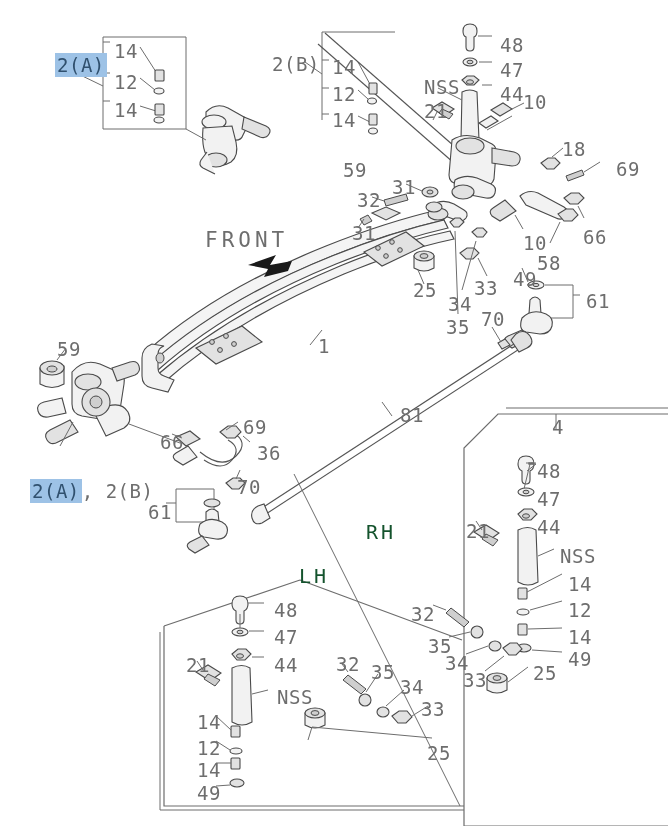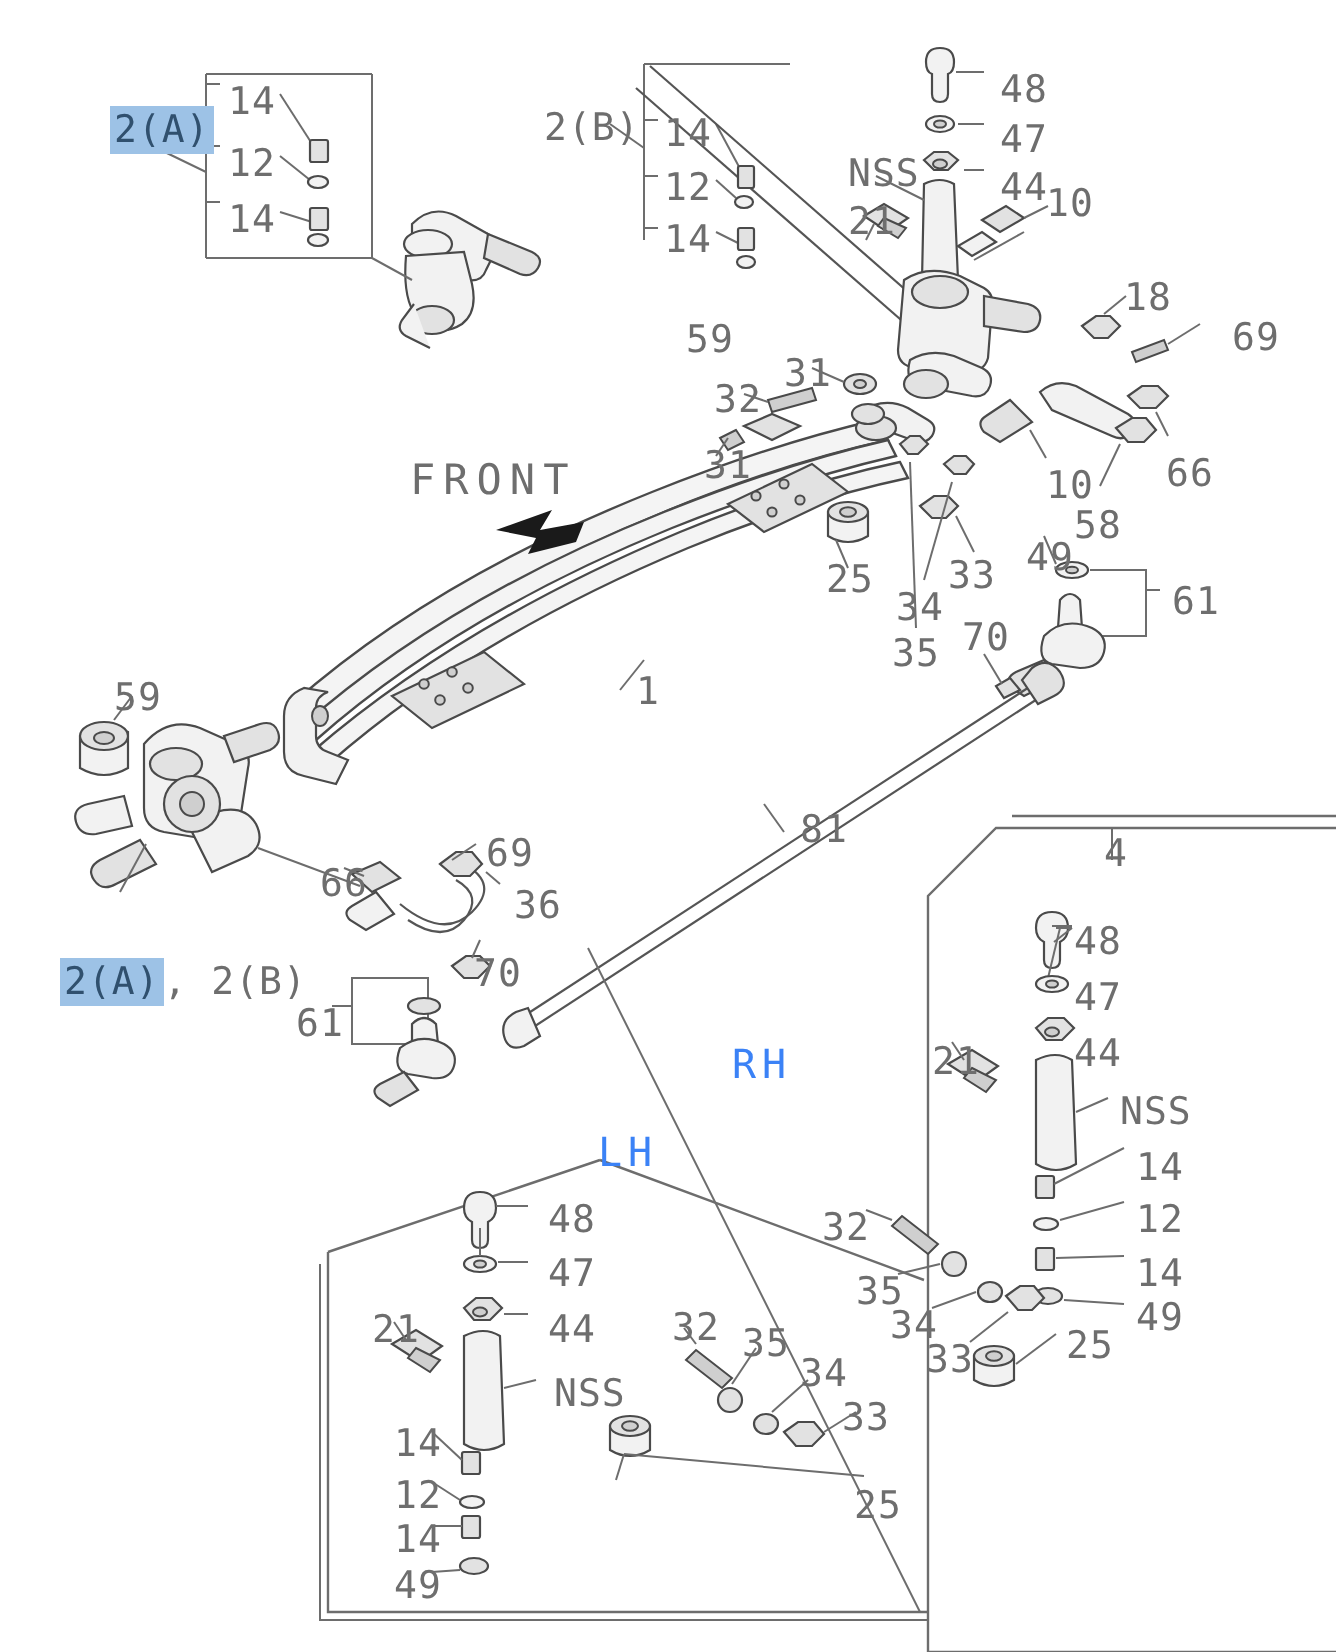--- a/index.html
+++ b/index.html
@@ -8,21 +8,21 @@
   #stage{position:relative;width:672px;height:826px;background:#ffffff;overflow:hidden;}
   #art{position:absolute;left:0;top:0;width:672px;height:826px;}
   .lbl{position:absolute;color:#6e6e6e;font-family:"DejaVu Sans Mono","Liberation Mono",monospace;
        font-size:19px;line-height:19px;white-space:nowrap;letter-spacing:0.5px;}
   .hl{position:absolute;white-space:nowrap;font-family:"DejaVu Sans Mono","Liberation Mono",monospace;
       font-size:19px;line-height:21px;letter-spacing:0.5px;}
   .hl .sel{background:#9dc2e6;color:#30506e;padding:1px 2px;}
   .hl .rest{color:#6e6e6e;}
   .front{position:absolute;color:#6e6e6e;font-family:"DejaVu Sans Mono","Liberation Mono",monospace;
       font-size:21px;letter-spacing:4px;}
-  .sidelbl{position:absolute;color:#3b82f6;font-family:"DejaVu Sans Mono","Liberation Mono",monospace;
+  .sidelbl{position:absolute;color:#14532d;font-family:"DejaVu Sans Mono","Liberation Mono",monospace;
       font-size:20px;letter-spacing:3px;}
 </style>
 </head>
 <body>
 
 <div id="stage">
 
   <svg id="art" viewBox="0 0 672 826">
     <defs>
       <style>

